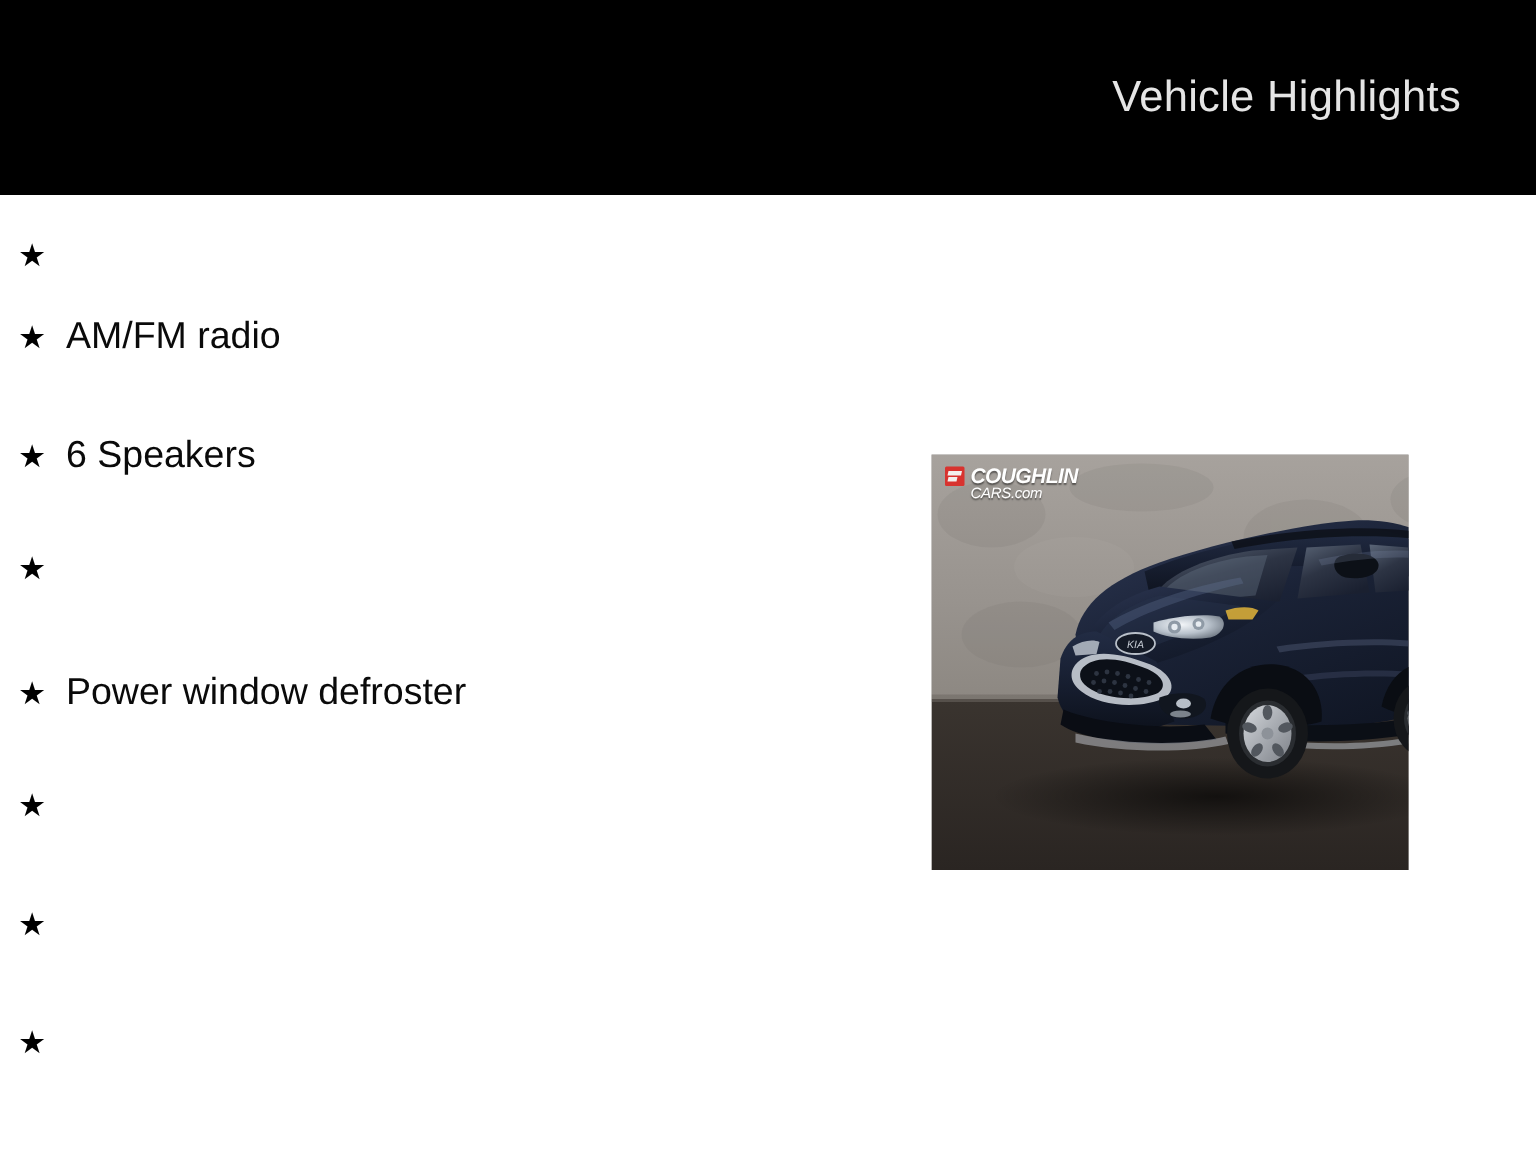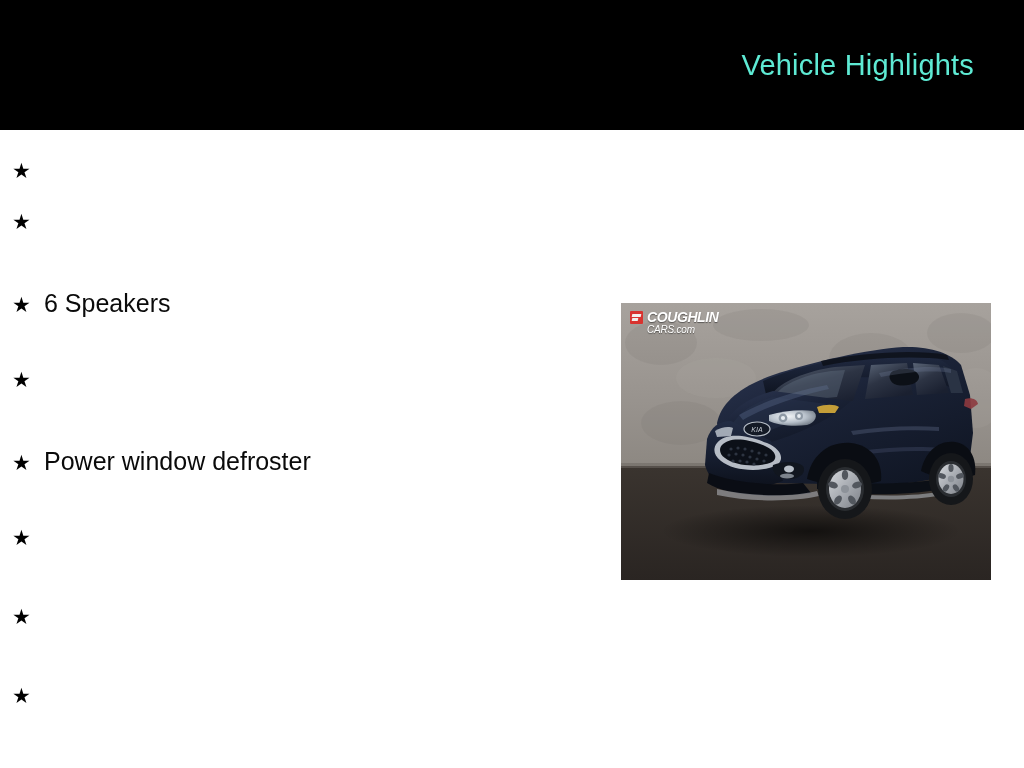--- a/index.html
+++ b/index.html
@@ -23,21 +23,21 @@
     top: 0;
     width: 1024px;
     height: 130px;
     background: #000000;
     box-sizing: border-box;
   }
   .header-title {
     position: absolute;
     right: 50px;
     top: 48px;
-    color: #5eead4;
+    color: #e5e5e5;
     font-size: 29px;
     line-height: 34px;
     font-weight: 400;
     white-space: nowrap;
     letter-spacing: 0.2px;
   }
 
   
   .feature-list {
     position: absolute;
@@ -71,21 +71,21 @@
     font-size: 25px;
     line-height: 30px;
     white-space: nowrap;
   }
 
   
   .vehicle-photo {
     position: absolute;
     left: 621px;
     top: 303px;
-    width: 370px;
+    width: 318px;
     height: 277px;
     overflow: hidden;
     background: #9a9591;
   }
   .photo-svg {
     display: block;
     width: 370px;
     height: 277px;
   }
   .watermark {
@@ -156,20 +156,21 @@
 <div class="header-bar">
   <div class="header-title">Vehicle Highlights</div>
 </div>
 
 <ul class="feature-list">
   <li class="feature-item">
     <span class="bullet-star">★</span>
   </li>
   <li class="feature-item">
     <span class="bullet-star">★</span>
+    <span class="feature-label">AM/FM radio</span>
   </li>
   <li class="feature-item">
     <span class="bullet-star">★</span>
     <span class="feature-label">6 Speakers</span>
   </li>
   <li class="feature-item">
     <span class="bullet-star">★</span>
   </li>
   <li class="feature-item">
     <span class="bullet-star">★</span>

